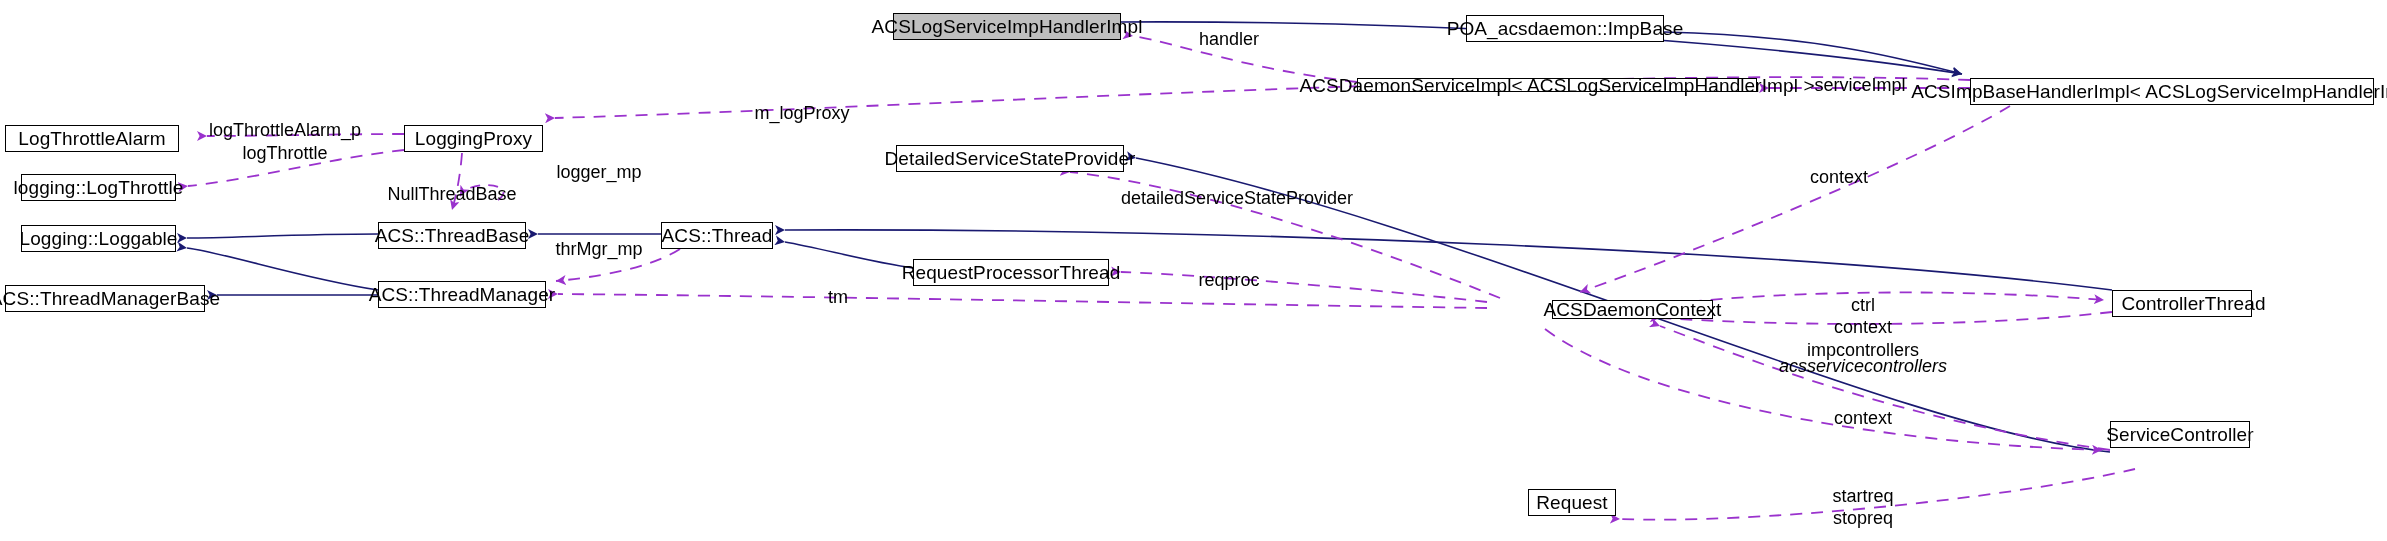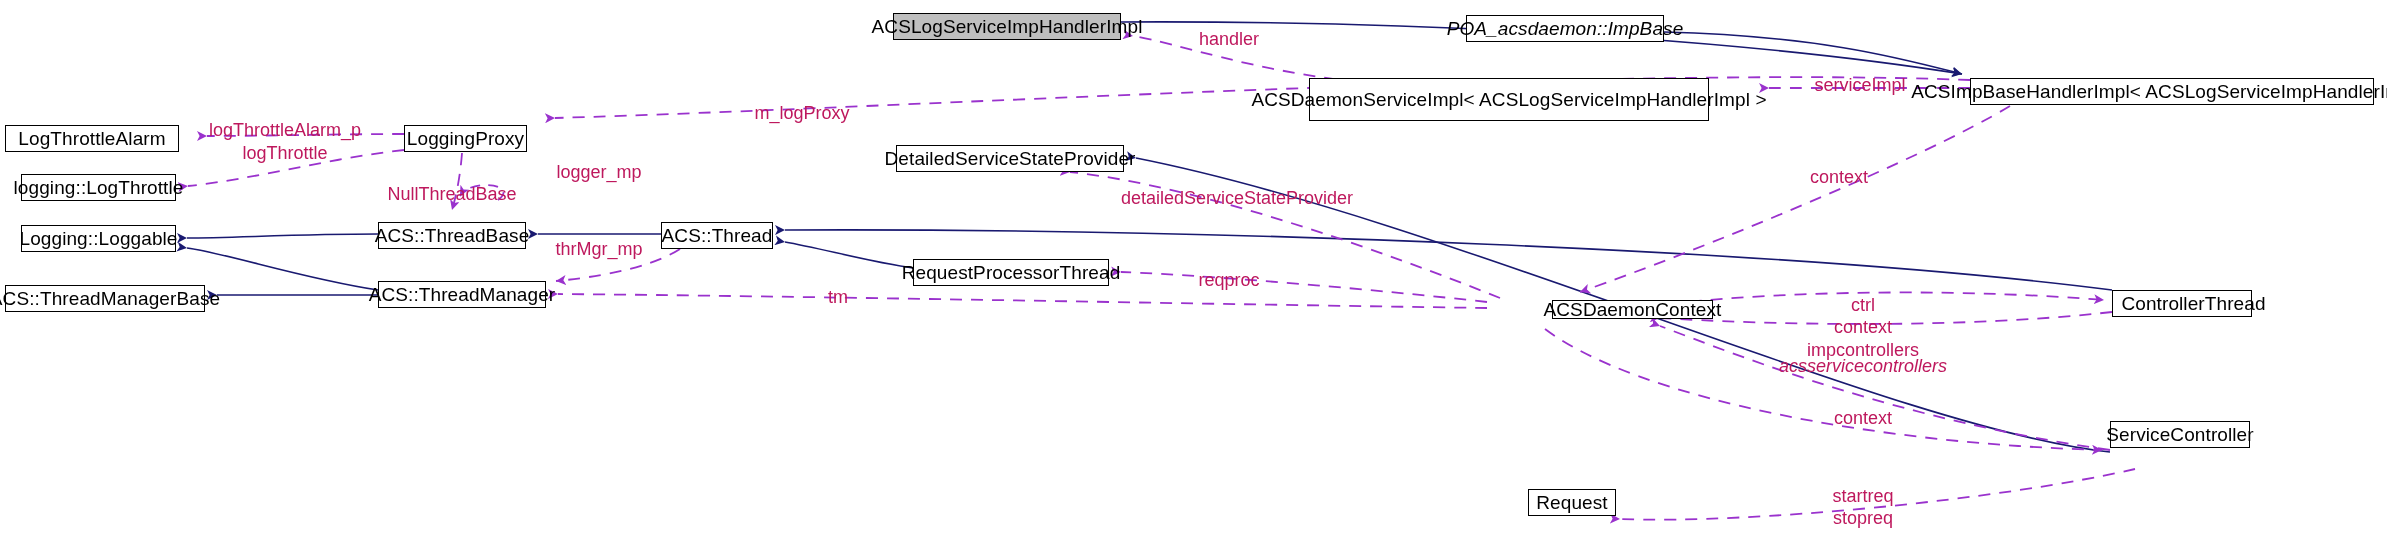--- a/index.html
+++ b/index.html
@@ -39,21 +39,21 @@
     white-space: nowrap;
     padding: 0 10px;
     letter-spacing: 0.1px;
   }
   .node.highlight {
     background: #bfbfbf;
   }
   .edge-label {
     position: absolute;
     font-size: 18px;
-    color: #be185d;
+    color: #000000;
     white-space: nowrap;
     line-height: 1.08;
     text-align: right;
     transform: translateX(-50%);
   }
 </style>
 </head>
 <body>
 
 <div id="diagram-root">
@@ -124,37 +124,37 @@
 
     <path d="M2135,469 C2000,500 1750,524 1620,519" fill="none" stroke="#9a32cd" stroke-width="1.8" stroke-dasharray="12,9" marker-end="url(#ah-use-r)"></path>
 
     <path d="M2010,106 C1920,160 1700,250 1580,292" fill="none" stroke="#9a32cd" stroke-width="1.8" stroke-dasharray="12,9" marker-end="url(#ah-use)"></path>
   </svg>
 
   <div class="node highlight" style="left:893px; top:13px; width:228px; height:27px;">
     <span>ACSLogServiceImpHandlerImpl</span>
   </div>
 
-  <div class="node" style="left:1466px; top:15px; width:198px; height:27px;font-style:italic;">
+  <div class="node" style="left:1466px; top:15px; width:198px; height:27px;">
     <span>POA_acsdaemon::ImpBase</span>
   </div>
 
   <div class="node" style="left:1970px; top:78px; width:404px; height:27px;">
     <span>ACSImpBaseHandlerImpl&lt; ACSLogServiceImpHandlerImpl &gt;</span>
   </div>
 
-  <div class="node" style="left:1309px; top:78px; width:400px; height:43px;">
+  <div class="node" style="left:1357px; top:78px; width:400px; height:14px;">
     <span>ACSDaemonServiceImpl&lt; ACSLogServiceImpHandlerImpl &gt;</span>
   </div>
 
   <div class="node" style="left:5px; top:125px; width:174px; height:27px;">
     <span>LogThrottleAlarm</span>
   </div>
 
-  <div class="node" style="left:404px; top:125px; width:123px; height:27px;">
+  <div class="node" style="left:404px; top:125px; width:139px; height:27px;">
     <span>LoggingProxy</span>
   </div>
 
   <div class="node" style="left:896px; top:145px; width:228px; height:27px;">
     <span>DetailedServiceStateProvider</span>
   </div>
 
   <div class="node" style="left:21px; top:174px; width:155px; height:27px;">
     <span>logging::LogThrottle</span>
   </div>

